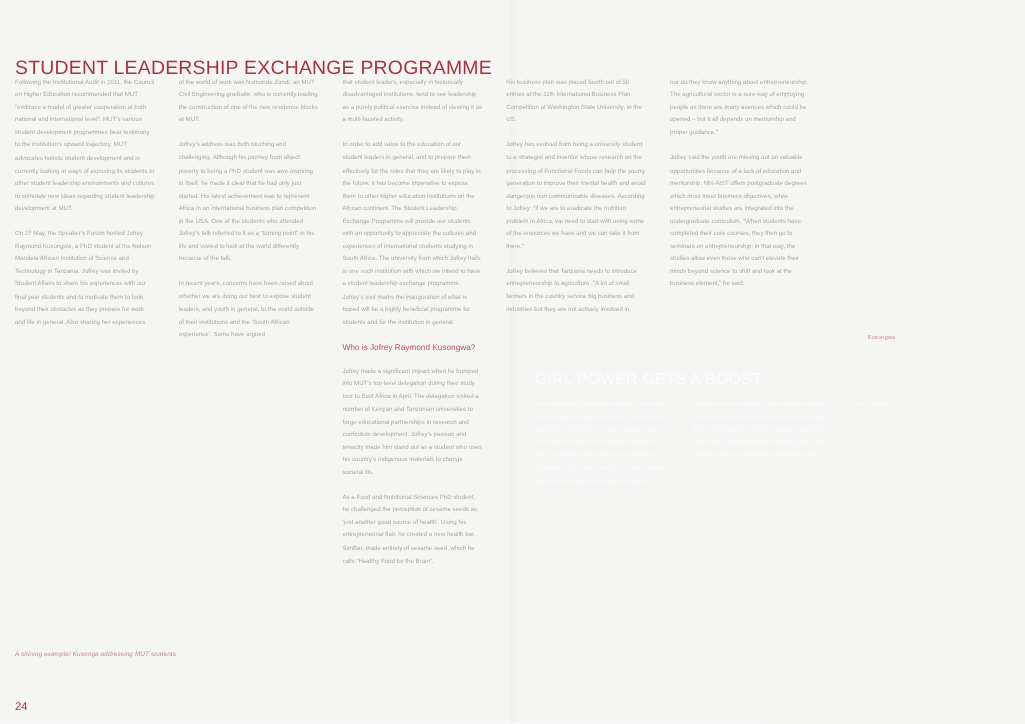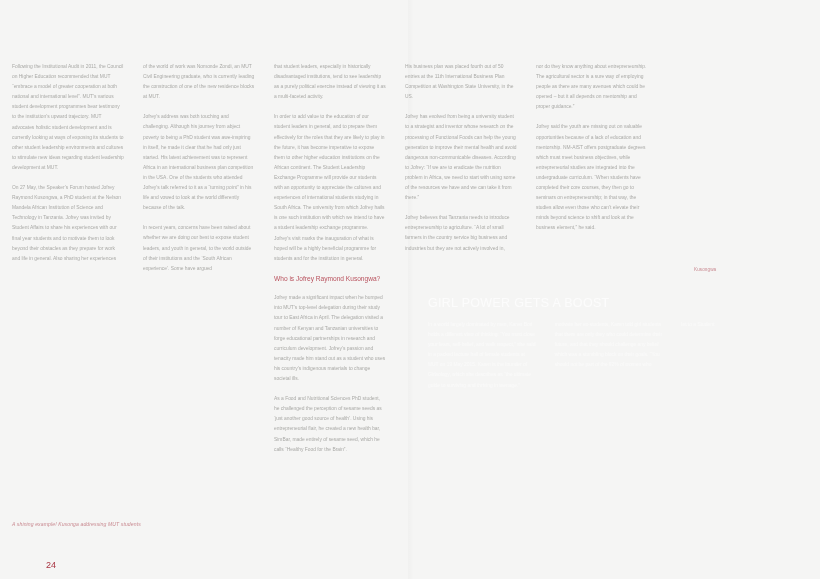--- a/index.html
+++ b/index.html
@@ -112,30 +112,30 @@
     color: #c98a91;
     letter-spacing: 0.1px;
   }
   .folio {
     position: absolute;
     left: 12px;
     top: 560px;
     font-size: 9px;
     font-weight: normal;
     color: #a83240;
-    margin-left: 34px;
   }
 </style>
 </head>
 <body>
 
 <div class="page">
 
   <div class="gutter"></div>
 
+  <h1 class="page-title">STUDENT LEADERSHIP EXCHANGE PROGRAMME</h1>
 
   <div class="columns">
 
     <div class="col">
       <p>Following the Institutional Audit in 2011, the Council on Higher Education recommended that MUT “embrace a model of greater cooperation at both national and international level”. MUT’s various student development programmes bear testimony to the institution’s upward trajectory. MUT advocates holistic student development and is currently looking at ways of exposing its students to other student leadership environments and cultures to stimulate new ideas regarding student leadership development at MUT.</p>
       <p>On 27 May, the Speaker’s Forum hosted Jofrey Raymond Kusongwa, a PhD student at the Nelson Mandela African Institution of Science and Technology in Tanzania. Jofrey was invited by Student Affairs to share his experiences with our final year students and to motivate them to look beyond their obstacles as they prepare for work and life in general. Also sharing her experiences</p>
     </div>
 
     <div class="col">
       <p>of the world of work was Nomonde Zondi, an MUT Civil Engineering graduate, who is currently leading the construction of one of the new residence blocks at MUT.</p>

